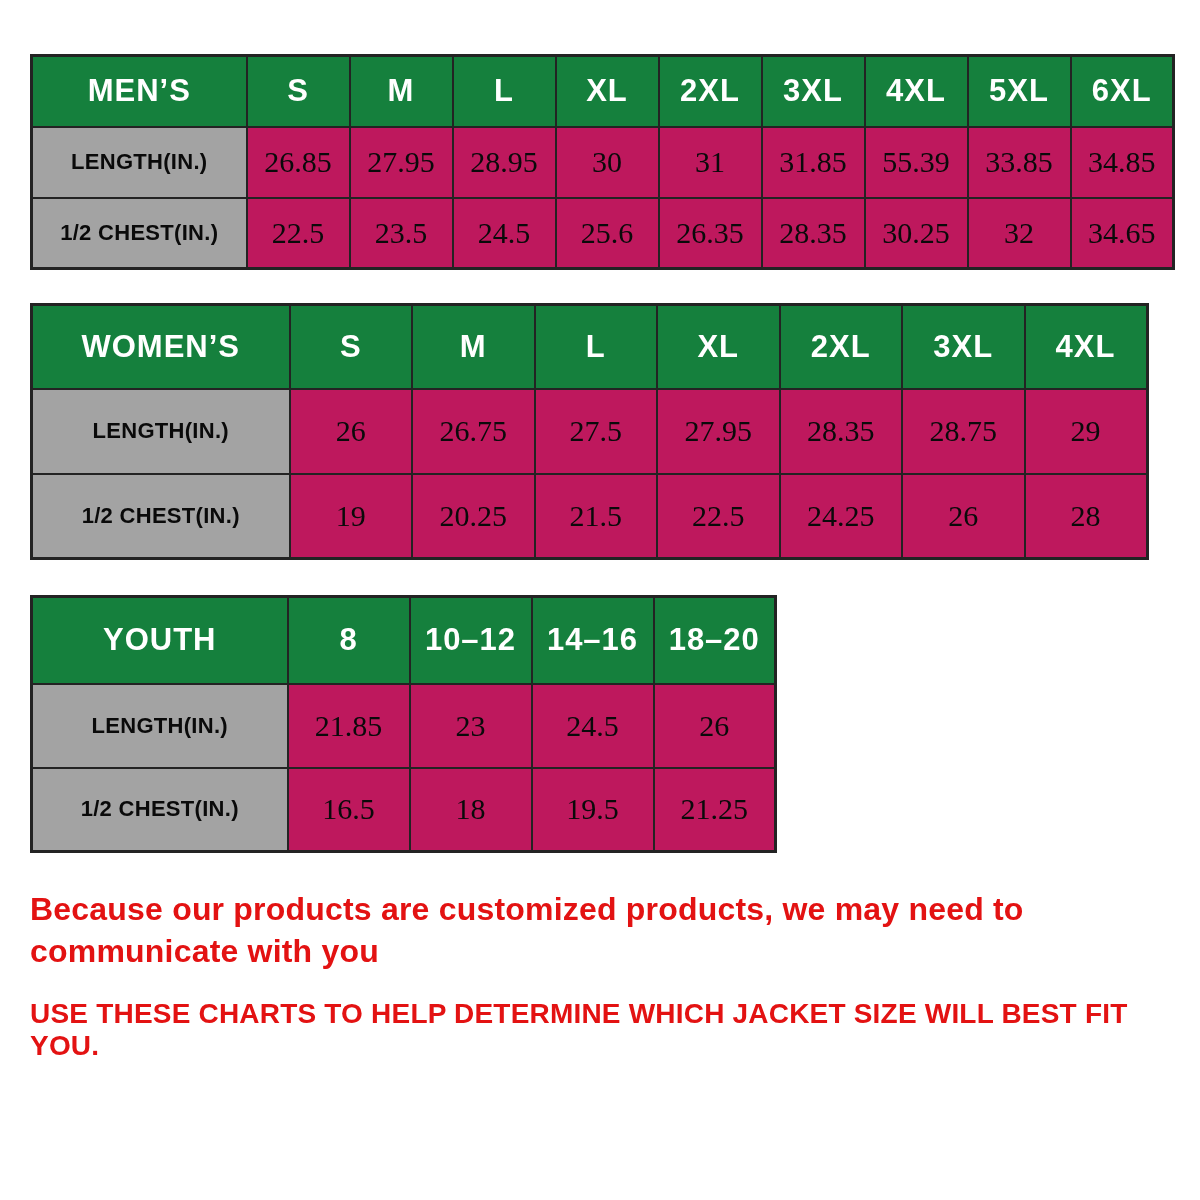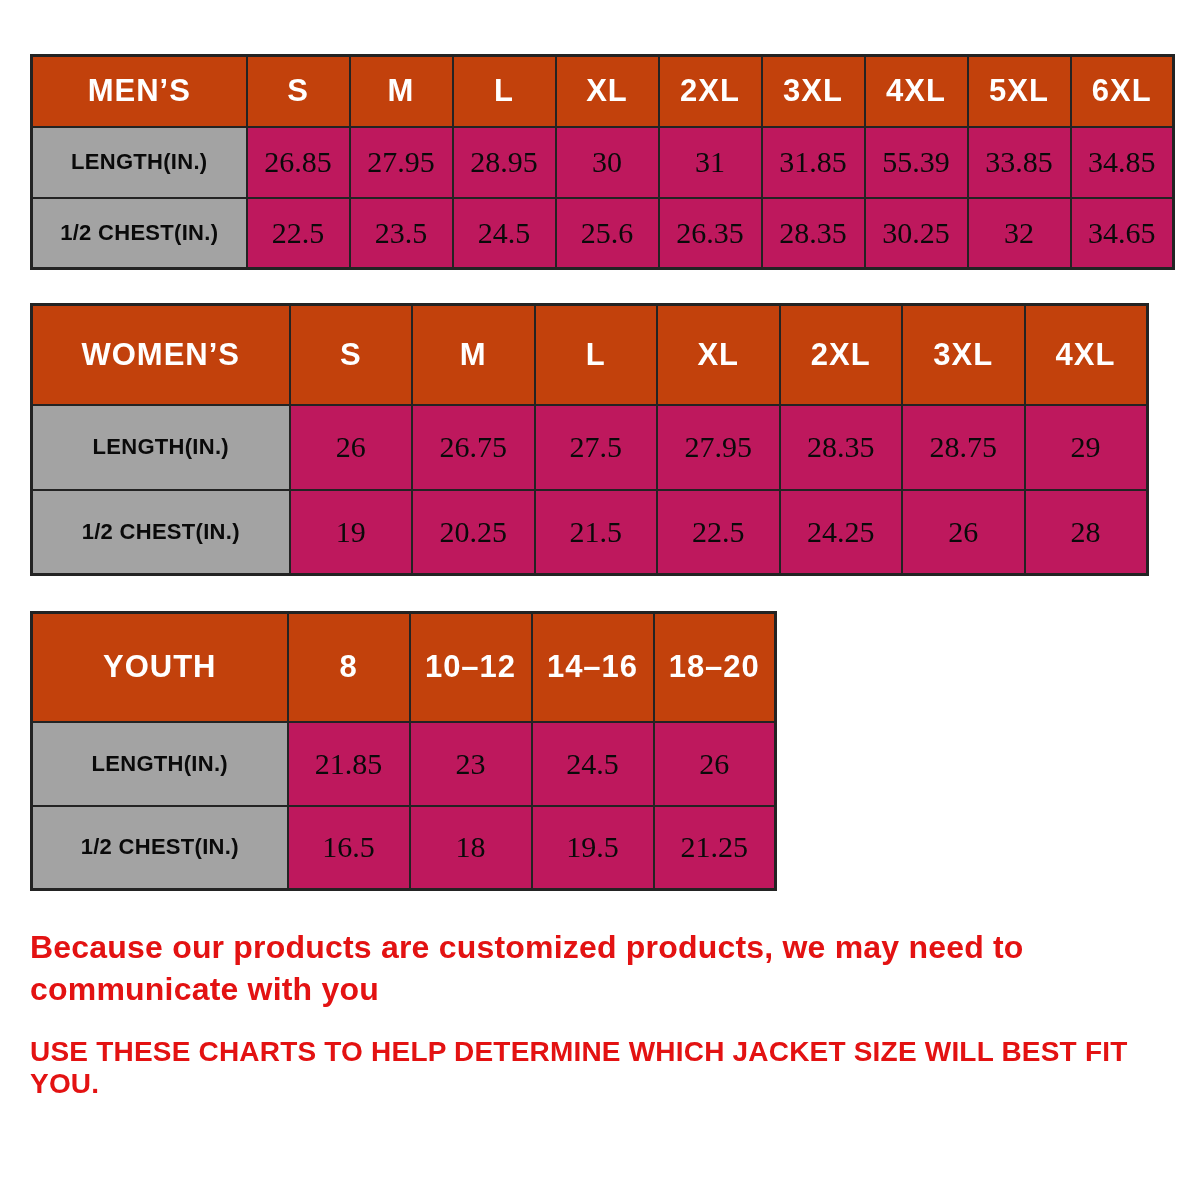--- a/index.html
+++ b/index.html
@@ -37,21 +37,21 @@
     border:3px solid #232323;
   }
   .size-table th, .size-table td {
     border:2px solid #232323;
     text-align:center;
     vertical-align:middle;
     padding:0;
     overflow:hidden;
   }
   .size-table thead th {
-    background:#c2410c;
+    background:#15803d;
     color:#ffffff;
     font-family:"Liberation Sans", sans-serif;
     font-weight:700;
     font-size:31px;
     letter-spacing:1px;
   }
   .size-table td.row-label {
     font-family:"Liberation Sans", sans-serif;
     font-weight:700;
     font-size:22px;
@@ -69,22 +69,22 @@
 
   .mens   { margin-top:28px; }
   .womens { margin-top:33px; }
   .youth  { margin-top:35px; }
 
   .mens   col.col-label { width:215px; } .mens   col.col-size { width:103px; }
   .womens col.col-label { width:258px; } .womens col.col-size { width:122.5px; }
   .youth  col.col-label { width:256px; } .youth  col.col-size { width:122px; }
 
   .mens   tr { height:71px; }
-  .womens thead tr { height:100px; } .womens tbody tr { height:85px; }
-  .youth  thead tr { height:109px; } .youth  tbody tr { height:84px; }
+  .womens thead tr { height:84px; } .womens tbody tr { height:85px; }
+  .youth  thead tr { height:87px; } .youth  tbody tr { height:84px; }
 
   .footer-para {
     margin-top:36px;
     color:#e31212;
     font-size:32px;
     font-weight:600;
     line-height:1.3;
     letter-spacing:0.2px;
   }
   .footer-caps {

